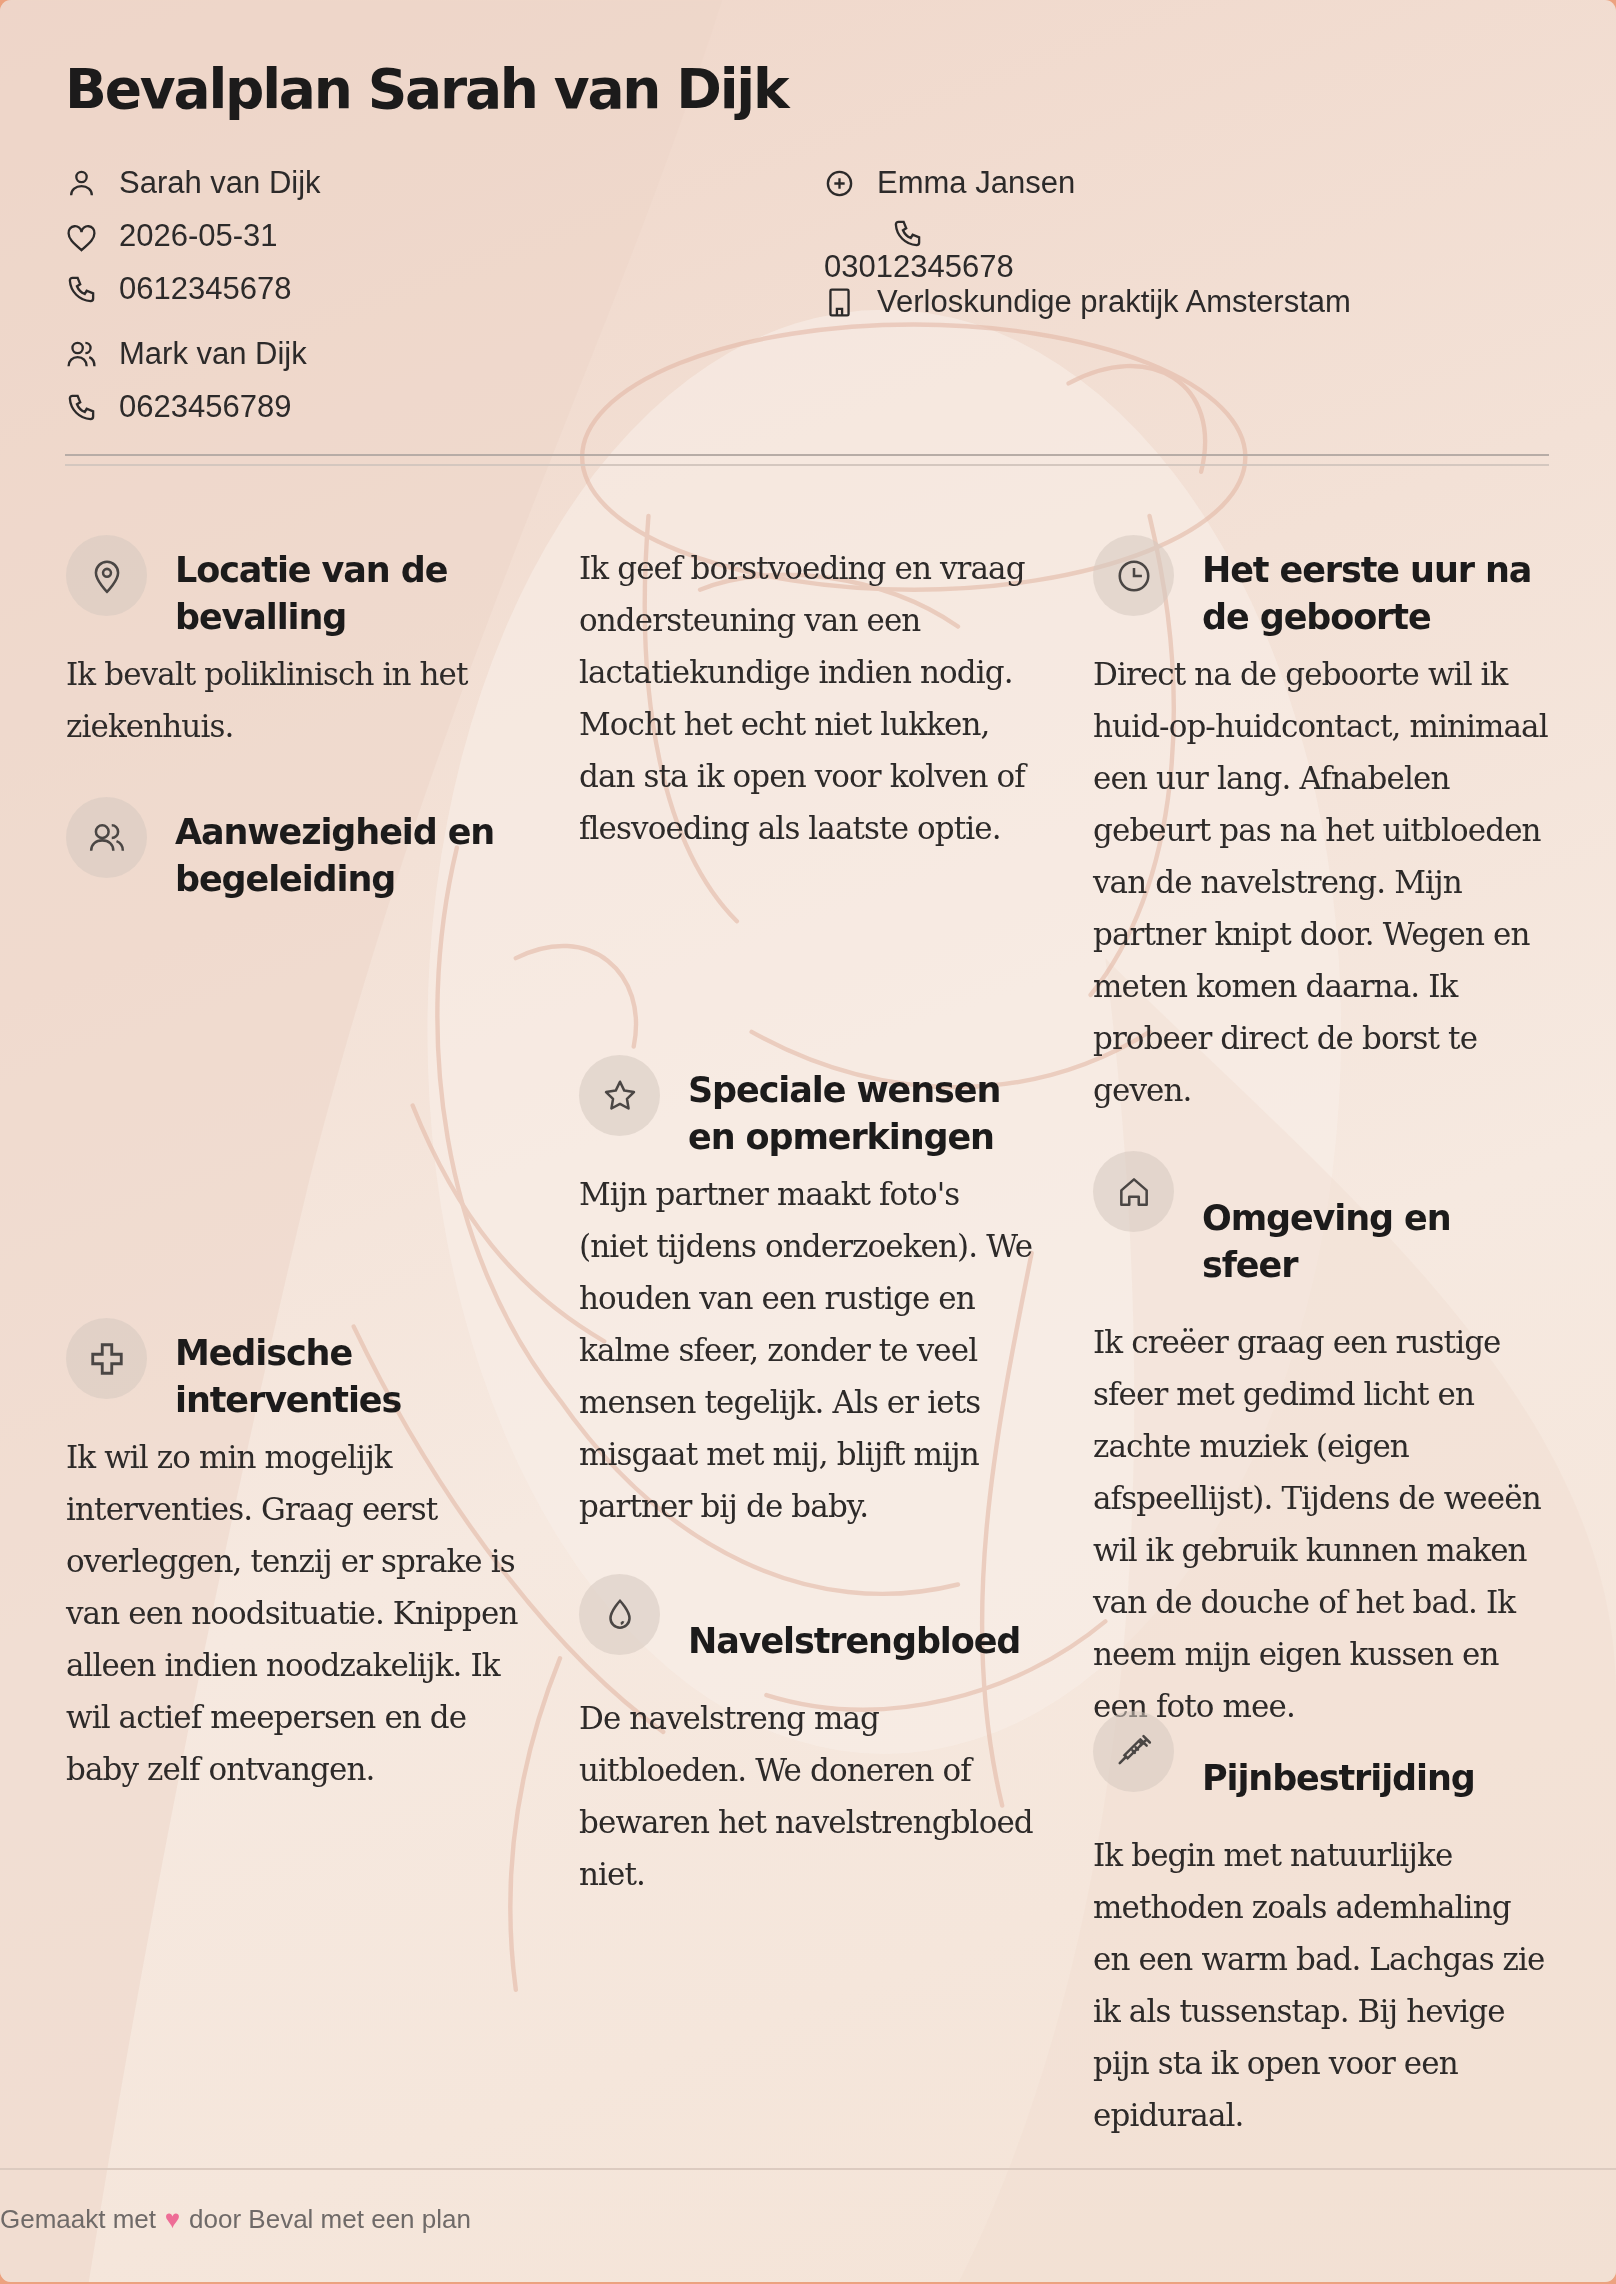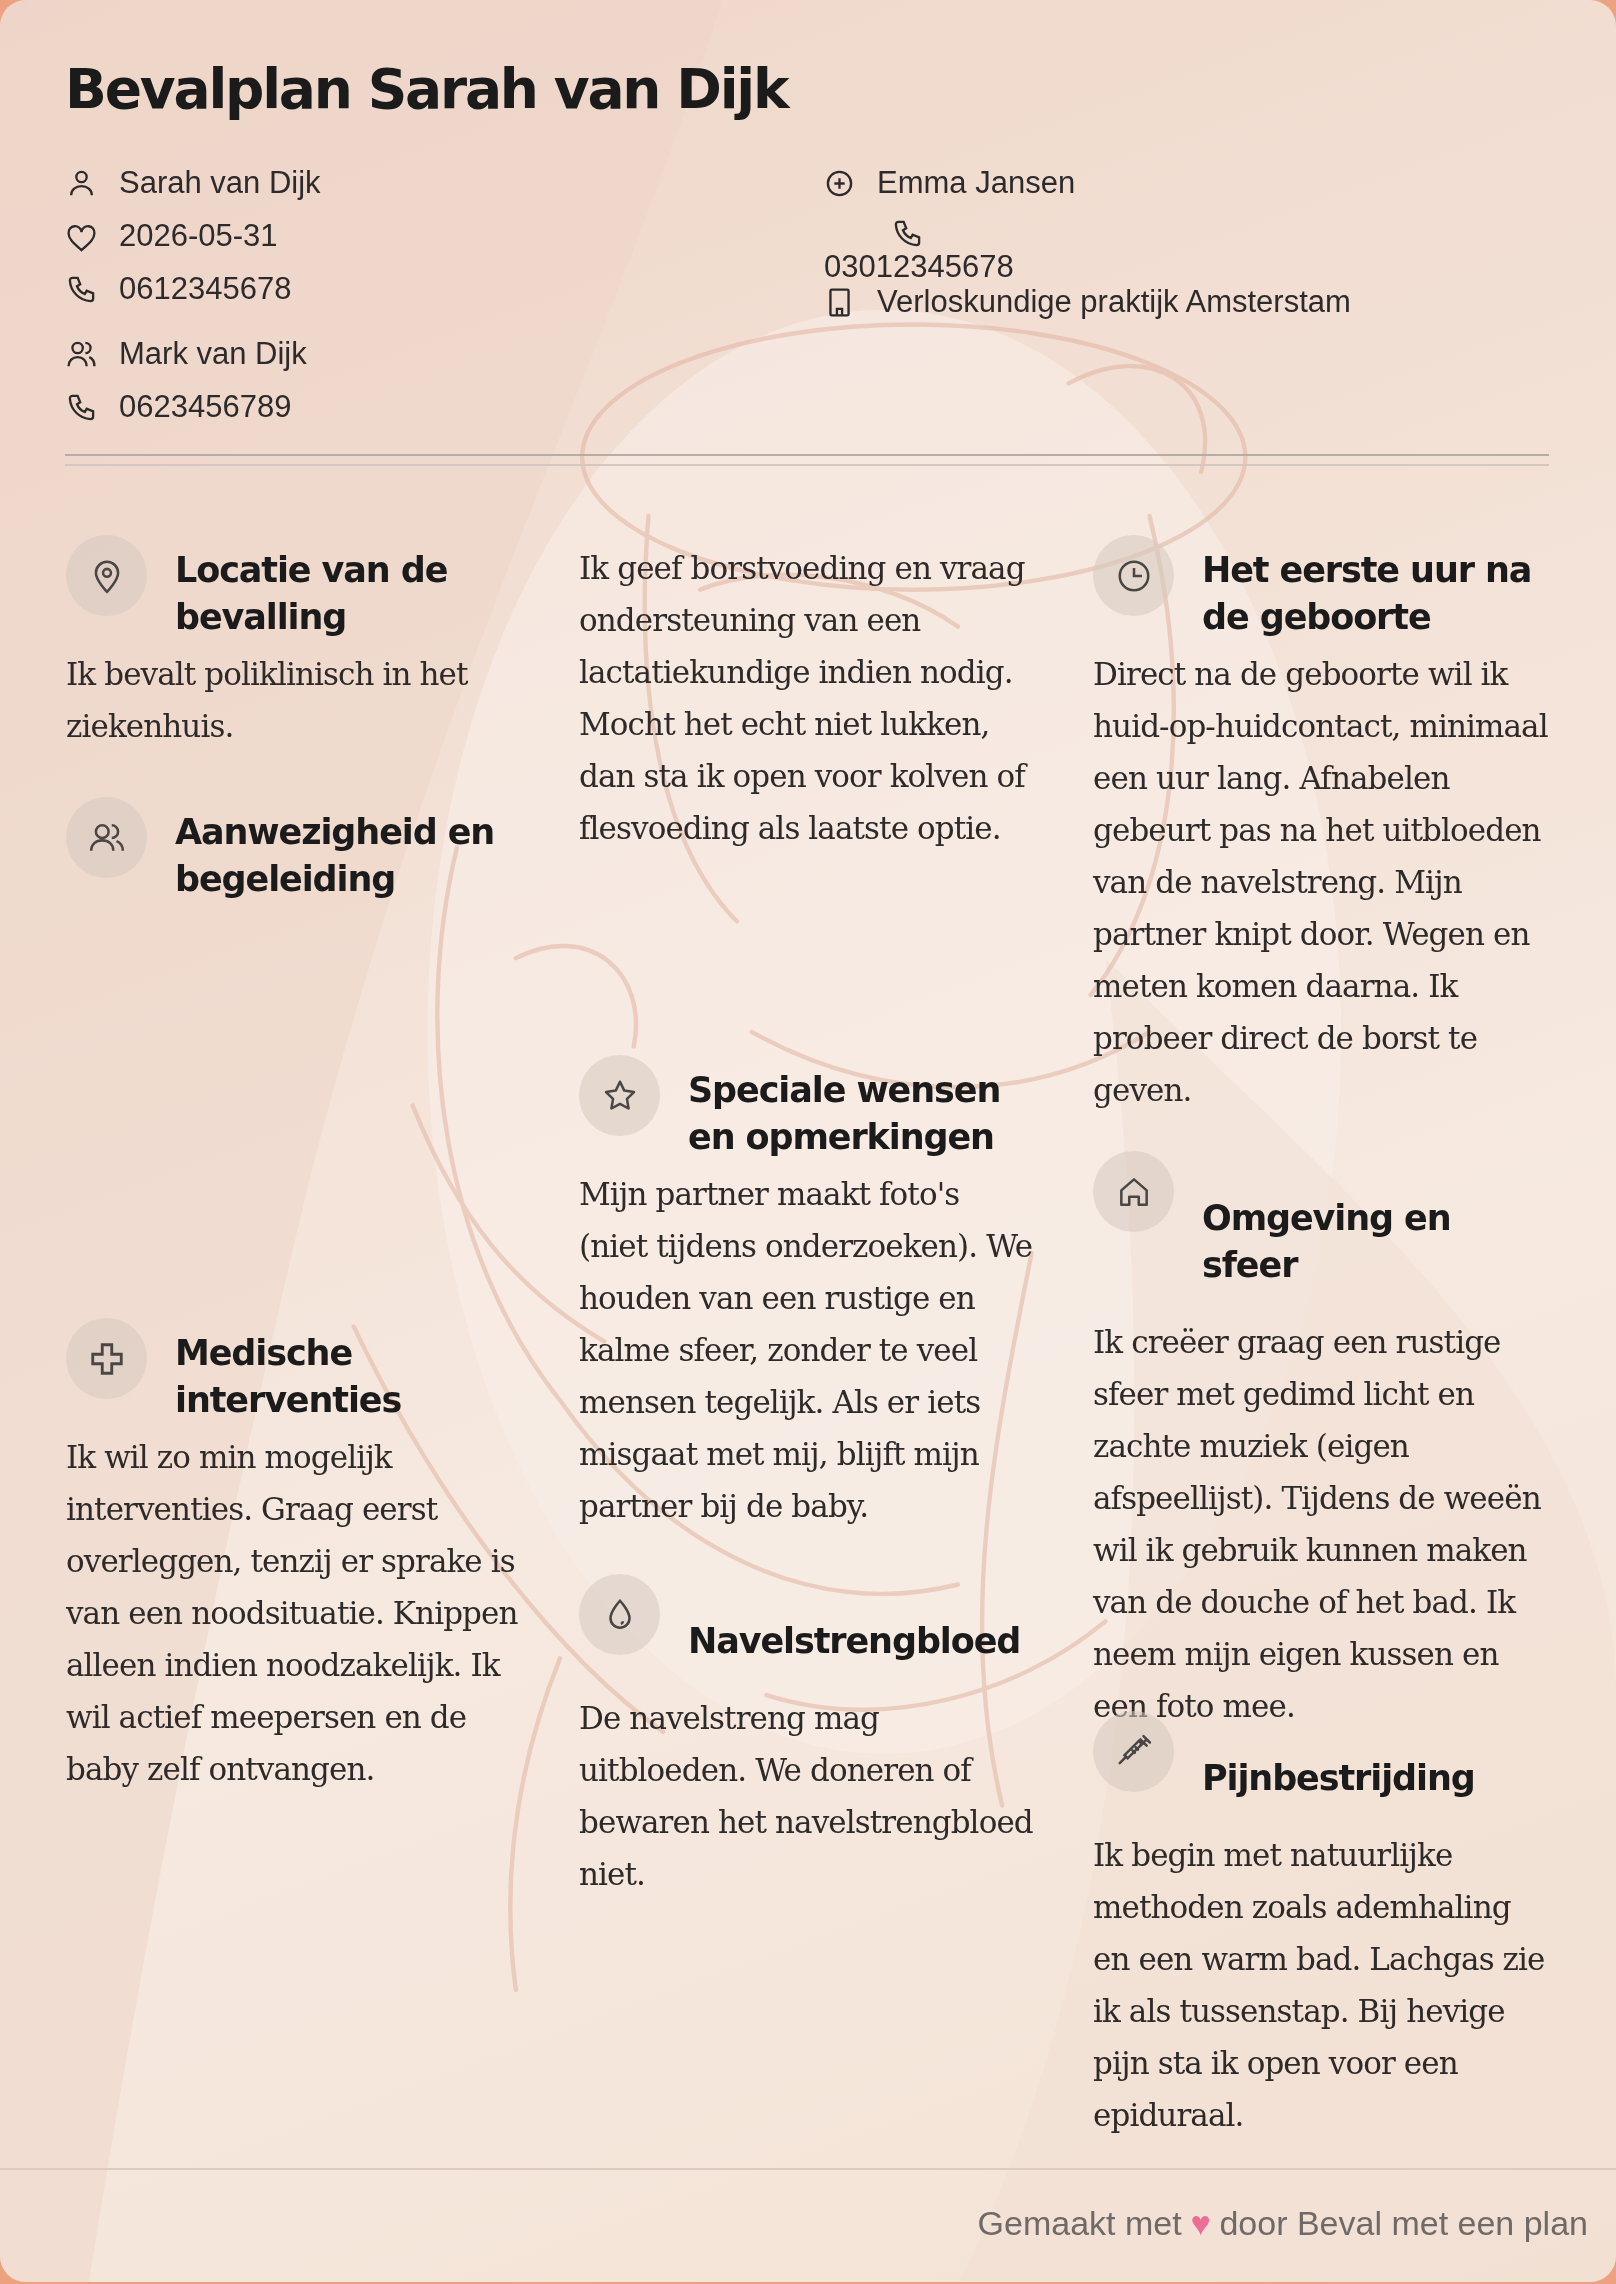--- a/index.html
+++ b/index.html
@@ -1,19 +1,19 @@
 <!DOCTYPE html>
 <html style="font-size:11.8px"><head>
 <meta charset="utf-8">
 <style>
   html, body { margin:0; padding:0; }
   body { width:1616px; height:2284px; background:#eca27f; overflow:hidden; position:relative; }
   .card {
     position:absolute; left:0; top:0; width:1616px; height:2282px;
-    border-radius:26px; overflow:hidden;
+    border-radius:11px; overflow:hidden;
     background: linear-gradient(160deg, #efd6c9 0%, #f3e1d6 35%, #f6e9e0 60%, #f4e3d6 100%);
   }
   .bg-art { position:absolute; left:0; top:0; width:1616px; height:2284px; pointer-events:none; }
   .content { position:absolute; left:0; top:0; width:1616px; height:2284px; }
   h1 {
     position:absolute; left:65px; top:57px; margin:0;
     font-family:"DejaVu Sans", sans-serif; font-weight:bold; font-size:55px;
     letter-spacing:-2.2px; color:#1c1b1b;
   }
   .contact { position:absolute; font-family:"Liberation Sans", sans-serif; font-size:31px; color:#2c2a2a; }
@@ -33,22 +33,22 @@
     font-size:35px; line-height:47px; color:#1c1b1b; letter-spacing:-1.1px; padding-top:11.8px;
   }
   .sec-title.single { padding-top:44px; }
   .sec-body {
     margin-top:7.4px; font-family:"DejaVu Serif", serif; font-size:31px; line-height:52px;
     color:#2d2a29; letter-spacing:-0.9px;
   }
   .sec-body.gap { margin-top:26.5px; }
   .footer-line { position:absolute; left:0; top:2168px; width:1616px; height:2.2px; background:#dccbc0; }
   .footer {
-    position:absolute; left:0; top:2204px; width:1588px; text-align:right;
-    font-family:"Liberation Sans", sans-serif; font-size:34px; color:#6f6a68;
+    position:absolute; left:0; top:2204px; width:1588px; text-align:left;
+    font-family:"Liberation Sans", sans-serif; font-size:26px; color:#6f6a68;
   }
   .footer .heart { color:#ee6d96; margin:0 8.8px; }
 </style>
 </head>
 <body>
 
 <div class="card">
   <svg class="bg-art" viewBox="0 0 2193 3099">
     <path d="M0,0 L980,0 C820,500 600,900 420,1600 C300,2100 200,2600 120,3099 L0,3099 Z" fill="#edd5c8" opacity="0.55"></path>
     <ellipse cx="1200" cy="1400" rx="620" ry="980" fill="#f8efe8" opacity="0.6"></ellipse>

